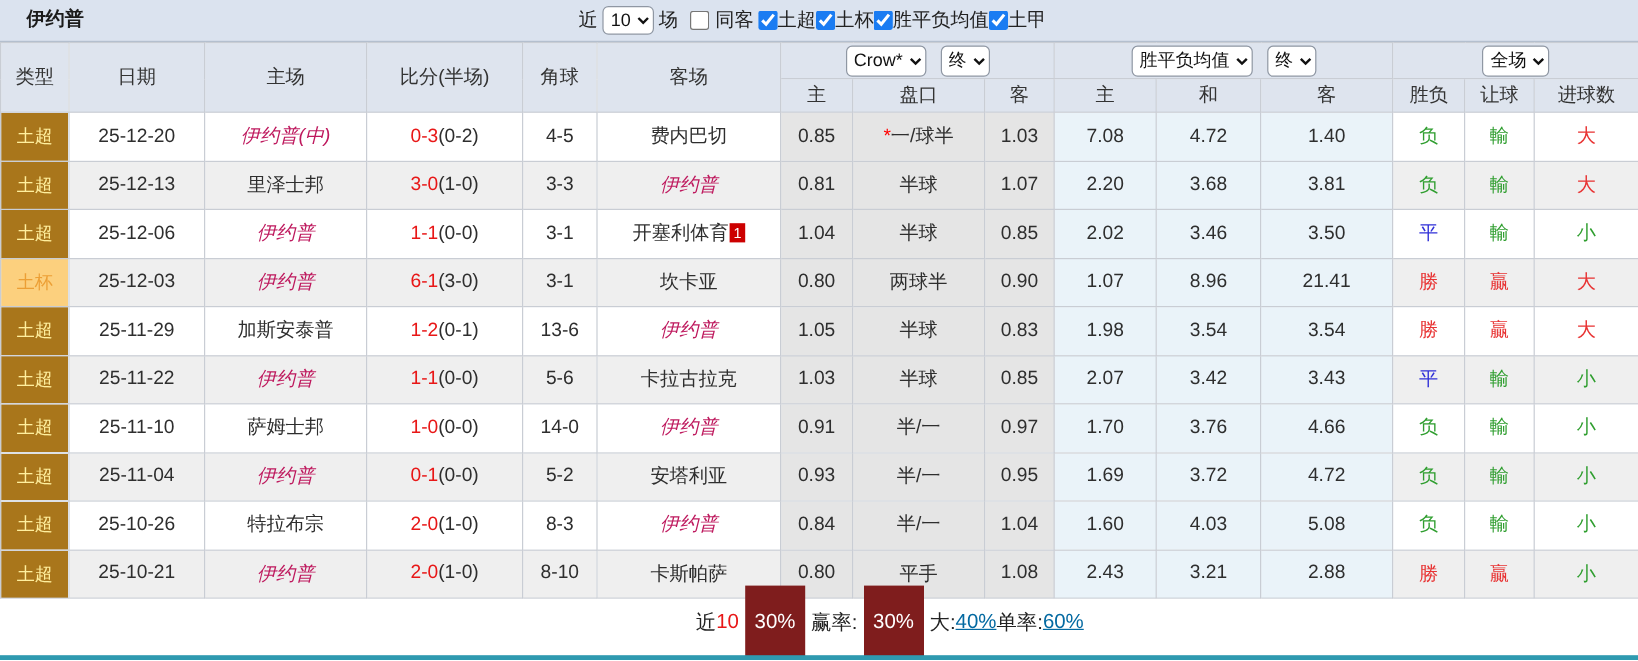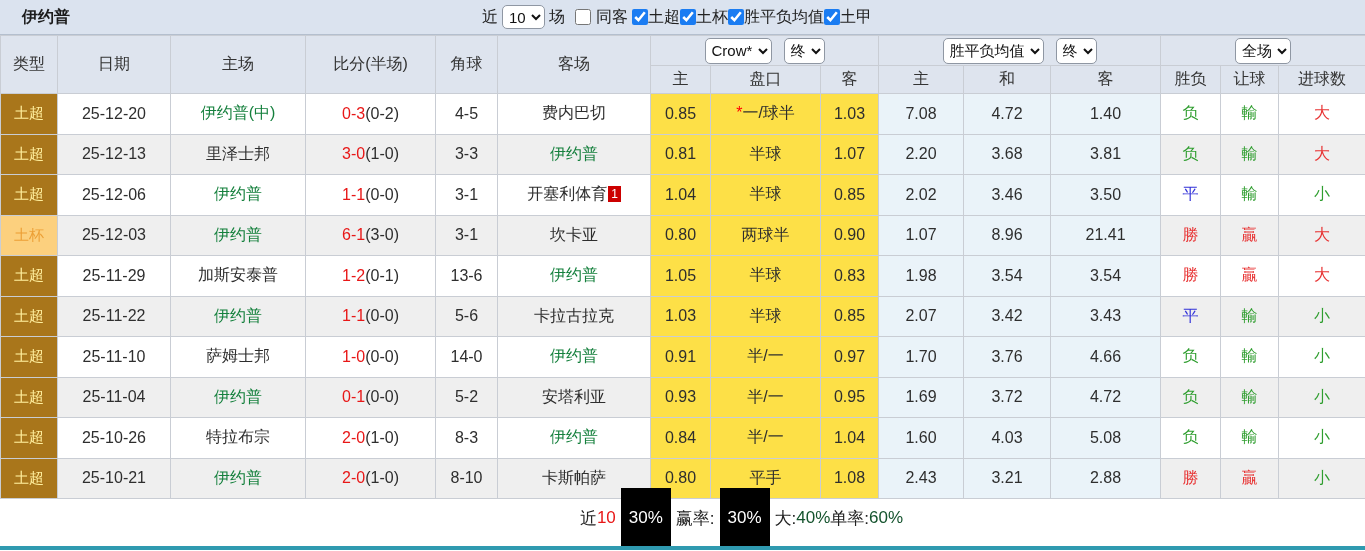--- a/index.html
+++ b/index.html
@@ -38,45 +38,45 @@
     border:1px solid #c9cdd4; text-align:center; overflow:hidden;
     white-space:nowrap; padding:0;
   }
   thead th { background:#dee4ee; font-weight:normal; color:#333; font-size:16px; }
   thead tr.h1 th { height:30px; border-bottom-color:#c9cdd4; }
   thead tr.h2 th { height:28px; }
   thead .sel-wrap { display:flex; justify-content:center; align-items:center; gap:12px; }
   tbody td { height:40.5px; font-size:16px; color:#2e2e2e; }
   tr.odd  { background:#ffffff; }
   tr.even { background:#efefef; }
-  td.odds { background:#fde047; }
+  td.odds { background:#e5e5e5; }
   td.avg  { background:#eaf3f9; }
   td.type-super { background:#a9761b; color:#ffef9e; font-size:15px; border-color:#c9cdd4; }
   td.type-cup   { background:#fcd07e; color:#ec9f35; font-size:15px; border-color:#c9cdd4; }
-  .self { color:#15803d; }
+  .self { color:#be185d;font-style:italic; }
   .ft   { color:#e81717; }
   .ht   { color:#2e2e2e; }
   .star { color:#ff0000; }
   .res-g { color:#2f9e2f; }
   .res-r { color:#e83333; }
   .res-b { color:#3131d8; }
   .badge {
     display:inline-block; background:#cc0000; color:#fff; font-size:12px;
     line-height:16px; padding:0 3px; margin-left:1px; vertical-align:1px;
   }
   
   .footer {
     height:38px; display:flex; align-items:center; justify-content:center;
     padding-left:118px; font-size:17px; color:#222; background:#fff;
   }
   .footer span { display:inline-block; }
   .c-dark { color:#222; }
   .c-red  { color:#e81717; }
-  .c-blue { color:#14532d; }
-  .box-green { background:#000000; color:#fff; padding:20px 8px; margin:0 5px; }
+  .c-blue { color:#0369a1;text-decoration:underline; }
+  .box-green { background:#7f1d1d; color:#fff; padding:20px 8px; margin:0 5px; }
   .bottombar {
     position:absolute; left:0; bottom:1px; width:1365px; height:4px;
     background:#2f9ab0;
   }
 </style>
 </head>
 <body>
 
 <div class="topbar">
   <div class="tb-title">伊约普</div>

